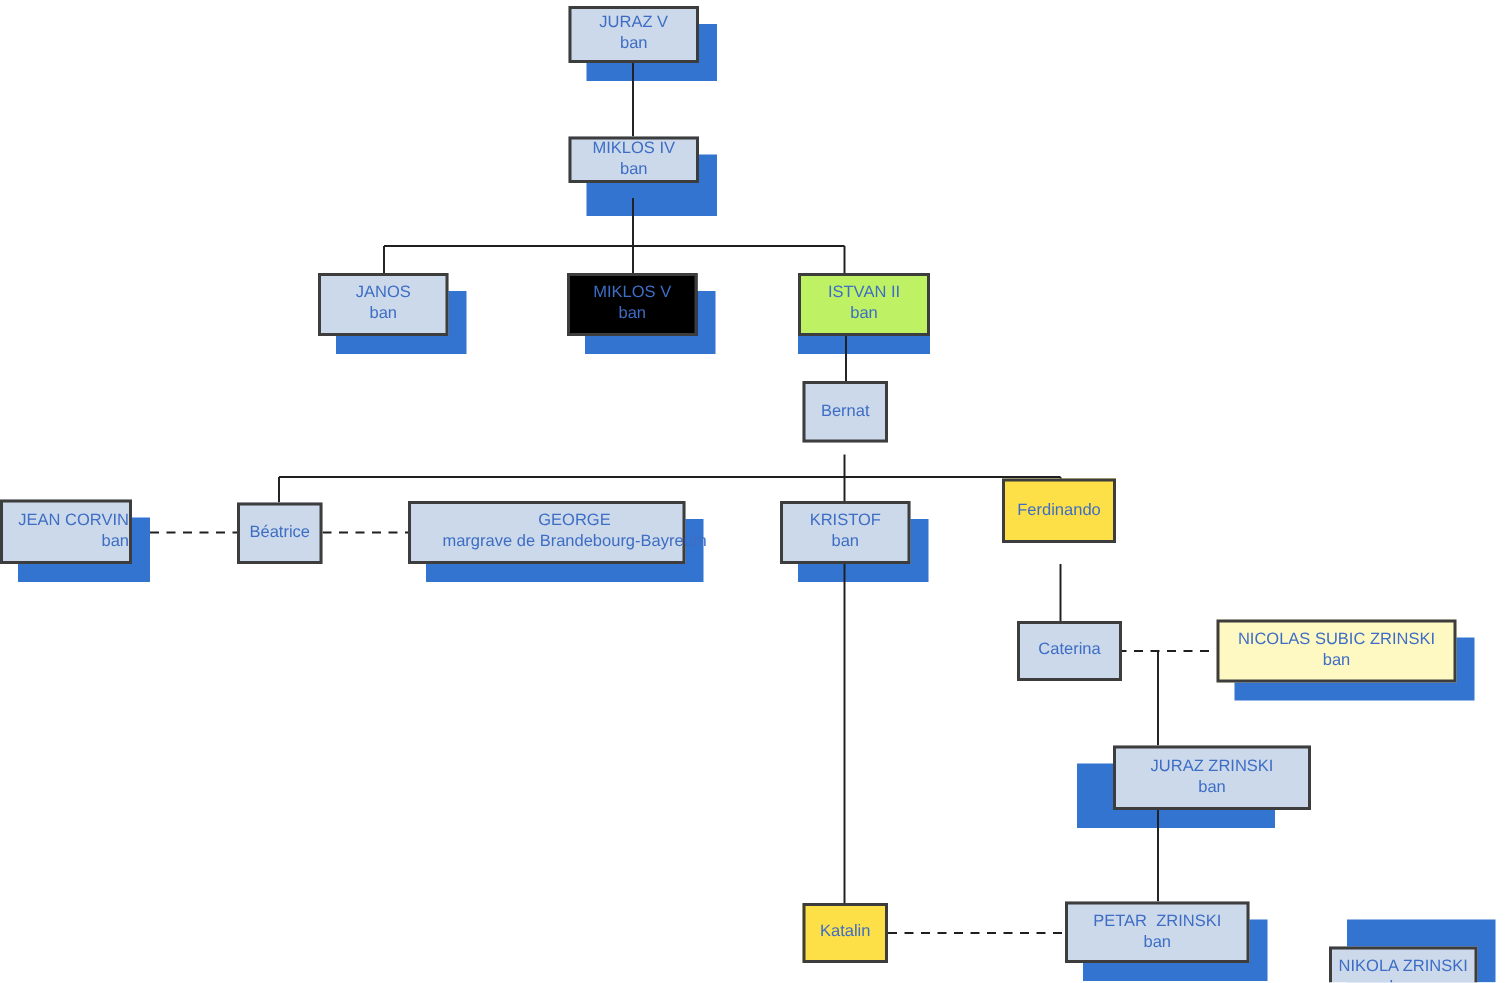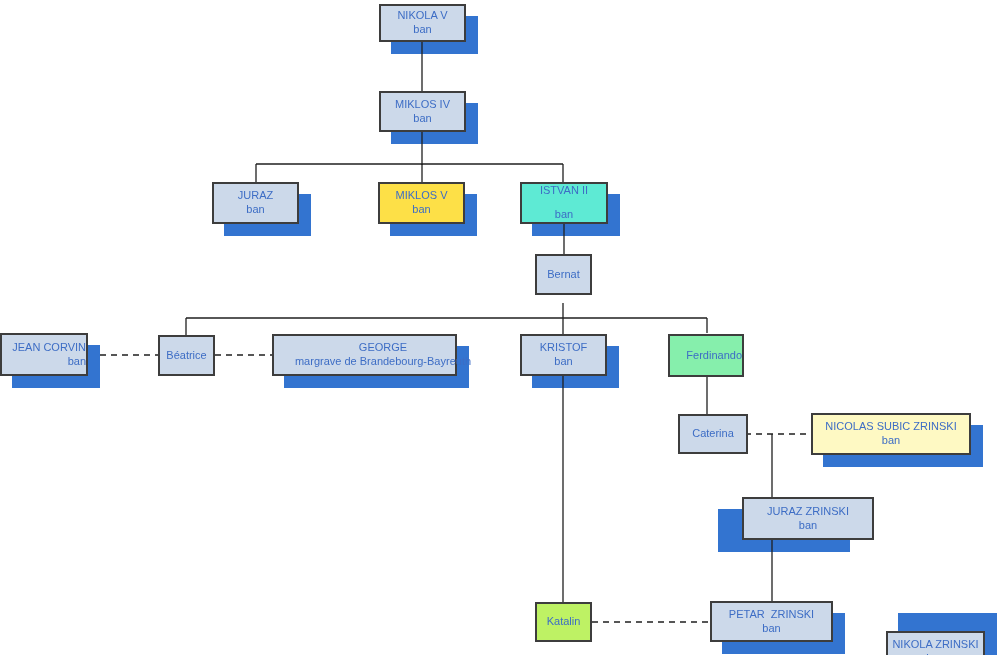--- a/index.html
+++ b/index.html
@@ -79,36 +79,36 @@
       <line x1="707" y1="376" x2="707" y2="414" stroke="#1f1f1f" stroke-width="1.3"></line>
       <line x1="563" y1="376" x2="563" y2="602" stroke="#1f1f1f" stroke-width="1.3"></line>
       <line x1="772" y1="434" x2="772" y2="497" stroke="#1f1f1f" stroke-width="1.3"></line>
       <line x1="772" y1="540" x2="772" y2="601" stroke="#1f1f1f" stroke-width="1.3"></line>
       <line x1="100" y1="355" x2="158" y2="355" stroke="#1f1f1f" stroke-width="1.3" stroke-dasharray="6,5"></line>
       <line x1="215" y1="355" x2="272" y2="355" stroke="#1f1f1f" stroke-width="1.3" stroke-dasharray="6,5"></line>
       <line x1="734" y1="434" x2="811" y2="434" stroke="#1f1f1f" stroke-width="1.3" stroke-dasharray="6,5"></line>
       <line x1="592" y1="622" x2="710" y2="622" stroke="#1f1f1f" stroke-width="1.3" stroke-dasharray="6,5"></line>
     </svg>
     <div class="node" style="left: 379px; top: 4px; width: 87px; height: 38px; background: rgb(204, 217, 234); border-color: rgb(61, 61, 61); color: rgb(61, 109, 197);">
-      <span class="l1">NIKOLA V</span>
+      <span class="l1">JURAZ V</span>
       <span class="l2">ban</span>
     </div>
-    <div class="node" style="left: 379px; top: 91px; width: 87px; height: 41px; background: rgb(204, 217, 234); border-color: rgb(61, 61, 61); color: rgb(61, 109, 197);">
+    <div class="node" style="left: 379px; top: 91px; width: 87px; height: 31px; background: rgb(204, 217, 234); border-color: rgb(61, 61, 61); color: rgb(61, 109, 197);">
       <span class="l1">MIKLOS IV</span>
       <span class="l2">ban</span>
     </div>
     <div class="node" style="left: 212px; top: 182px; width: 87px; height: 42px; background: rgb(204, 217, 234); border-color: rgb(61, 61, 61); color: rgb(61, 109, 197);">
-      <span class="l1">JURAZ</span>
+      <span class="l1">JANOS</span>
       <span class="l2">ban</span>
     </div>
-    <div class="node" style="left: 378px; top: 182px; width: 87px; height: 42px; background: #fde047; border-color: rgb(61, 61, 61); color: rgb(61, 109, 197);">
+    <div class="node" style="left: 378px; top: 182px; width: 87px; height: 42px; background: #000000; border-color: rgb(61, 61, 61); color: rgb(61, 109, 197);">
       <span class="l1">MIKLOS V</span>
       <span class="l2">ban</span>
     </div>
-    <div class="node" style="left: 520px; top: 182px; width: 88px; height: 42px; background: #5eead4; border-color: rgb(61, 61, 61); color: rgb(61, 109, 197); justify-content: space-between;">
+    <div class="node" style="left: 532px; top: 182px; width: 88px; height: 42px; background: #bef264; border-color: rgb(61, 61, 61); color: rgb(61, 109, 197);">
       <span class="l1">ISTVAN II</span>
       <span class="l2">ban</span>
     </div>
     <div class="node" style="left: 535px; top: 254px; width: 57px; height: 41px; background: rgb(204, 217, 234); border-color: rgb(61, 61, 61); color: rgb(61, 109, 197);">
       <span class="l1">Bernat</span>
     </div>
     <div class="node" style="left: 0px; top: 333px; width: 88px; height: 43px; background: rgb(204, 217, 234); border-color: rgb(61, 61, 61); color: rgb(61, 109, 197); align-items: flex-end;">
       <span class="l1">JEAN CORVIN</span>
       <span class="l2">ban</span>
     </div>
@@ -116,35 +116,35 @@
       <span class="l1">Béatrice</span>
     </div>
     <div class="node" style="left: 272px; top: 334px; width: 185px; height: 42px; background: rgb(204, 217, 234); border-color: rgb(61, 61, 61); color: rgb(61, 109, 197); padding-left: 37px;">
       <span class="l1">GEORGE</span>
       <span class="l2">margrave de Brandebourg-Bayreuth</span>
     </div>
     <div class="node" style="left: 520px; top: 334px; width: 87px; height: 42px; background: rgb(204, 217, 234); border-color: rgb(61, 61, 61); color: rgb(61, 109, 197);">
       <span class="l1">KRISTOF</span>
       <span class="l2">ban</span>
     </div>
-    <div class="node" style="left: 668px; top: 334px; width: 76px; height: 43px; background: #86efac; border-color: rgb(61, 61, 61); color: rgb(61, 109, 197); align-items: flex-end;">
+    <div class="node" style="left: 668px; top: 319px; width: 76px; height: 43px; background: #fde047; border-color: rgb(61, 61, 61); color: rgb(61, 109, 197);">
       <span class="l1">Ferdinando</span>
     </div>
     <div class="node" style="left: 678px; top: 414px; width: 70px; height: 40px; background: rgb(204, 217, 234); border-color: rgb(61, 61, 61); color: rgb(61, 109, 197);">
       <span class="l1">Caterina</span>
     </div>
     <div class="node" style="left: 811px; top: 413px; width: 160px; height: 42px; background: #fef9c3; border-color: rgb(61, 61, 61); color: rgb(61, 109, 197);">
       <span class="l1">NICOLAS SUBIC ZRINSKI</span>
       <span class="l2">ban</span>
     </div>
     <div class="node" style="left: 706px; top: 497px; width: 132px; height: 43px; background: rgb(204, 217, 234); border-color: rgb(61, 61, 61); color: rgb(61, 109, 197); margin-left: 36px;">
       <span class="l1">JURAZ ZRINSKI</span>
       <span class="l2">ban</span>
     </div>
-    <div class="node" style="left: 535px; top: 602px; width: 57px; height: 40px; background: #bef264; border-color: rgb(61, 61, 61); color: rgb(61, 109, 197);">
+    <div class="node" style="left: 535px; top: 602px; width: 57px; height: 40px; background: #fde047; border-color: rgb(61, 61, 61); color: rgb(61, 109, 197);">
       <span class="l1">Katalin</span>
     </div>
     <div class="node" style="left: 710px; top: 601px; width: 123px; height: 41px; background: rgb(204, 217, 234); border-color: rgb(61, 61, 61); color: rgb(61, 109, 197); text-align: center;">
       <span class="l1">PETAR  ZRINSKI</span>
       <span class="l2">ban</span>
     </div>
     <div class="node" style="left: 886px; top: 631px; width: 99px; height: 42px; background: rgb(204, 217, 234); border-color: rgb(61, 61, 61); color: rgb(61, 109, 197);">
       <span class="l1">NIKOLA ZRINSKI</span>
       <span class="l2">ban</span>
     </div>

